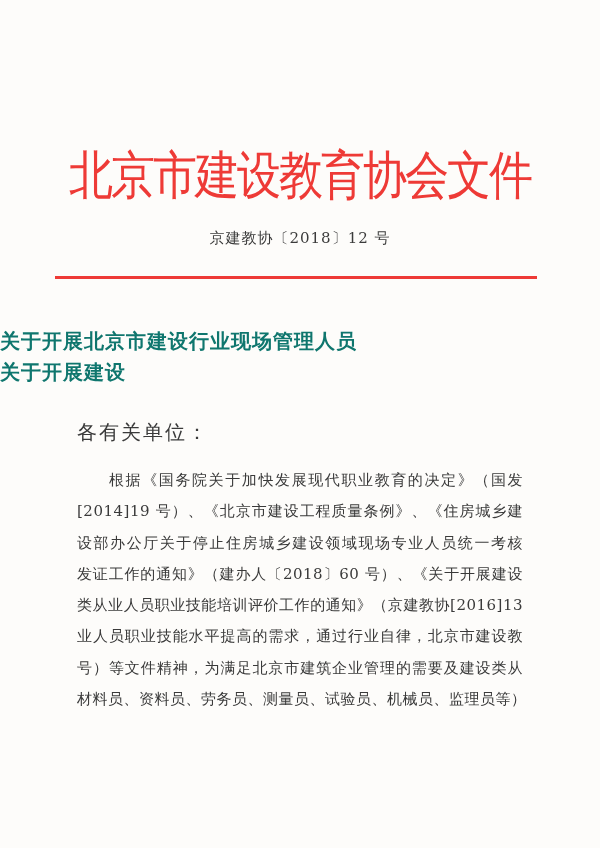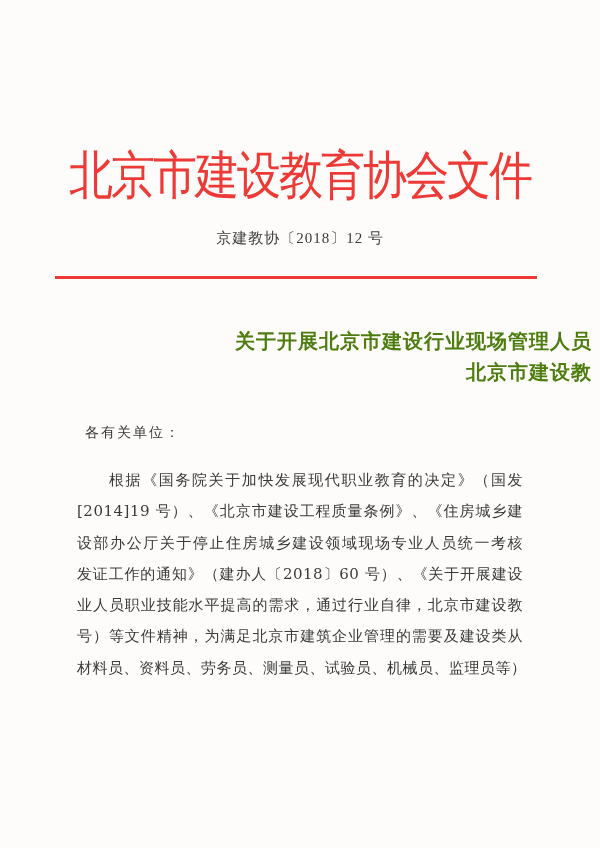--- a/index.html
+++ b/index.html
@@ -9,57 +9,58 @@
   }
   .page { position: absolute; inset: 0; border-radius: 20px; }
   .masthead {
     position: absolute; left: 0; right: 0; top: 138px; text-align: center;
     color: #ee3a36; font-family: "DejaVu Serif", "Liberation Serif", serif;
     font-size: 44px; line-height: 64px; letter-spacing: -2px; transform: scaleY(1.18);
     transform-origin: center top; font-weight: normal;
   }
   .doc-number {
     position: absolute; left: 0; right: 0; top: 229px; text-align: center;
-    font-size: 15px; color: #3b3b3b; letter-spacing: 1px; font-family: Liberation Serif, serif;
+    font-size: 15px; color: #3b3b3b; letter-spacing: 1px;
   }
   .red-rule {
     position: absolute; left: 55px; width: 482px; top: 276px; height: 3px; background: #ee3a36;
   }
   .title {
-    position: absolute; left: 0; right: 8px; top: 326px; text-align: right;
+    position: absolute; left: 0; right: 16px; top: 326px; text-align: left;
     font-family: "DejaVu Sans", "Liberation Sans", sans-serif; font-weight: bold;
-    font-size: 20px; line-height: 31px; color: #4d7c0f; letter-spacing: 1px;
+    font-size: 20px; line-height: 31px; color: #0f766e; letter-spacing: 1px;
   }
   .salutation {
-    position: absolute; left: 85px; top: 418px; font-size: 14px; line-height: 28px; letter-spacing: 2px;
+    position: absolute; left: 77px; top: 418px; font-size: 20px; line-height: 28px; letter-spacing: 2px;
   }
   .body-lines { position: absolute; left: 77px; top: 453px; width: 446px; margin-top: 12px; }
   .line {
     font-size: 15px; line-height: 31.3px; height: 31.3px; white-space: nowrap;
     text-align: justify; text-align-last: justify; letter-spacing: 0.5px;
   }
   .line.first { padding-left: 32px; }
 </style>
 </head>
 <body>
 
 <div class="page">
   <div class="masthead">北京市建设教育协会文件</div>
   <div class="doc-number">京建教协〔2018〕12 号</div>
   <div class="red-rule"></div>
 
   <div class="title">
     <div>关于开展北京市建设行业现场管理人员</div>
-    <div>北京市建设教</div>
+    <div>关于开展建设</div>
   </div>
 
   <div class="salutation">各有关单位：</div>
 
   <div class="body-lines">
     <div class="line first">根据《国务院关于加快发展现代职业教育的决定》（国发</div>
     <div class="line">[2014]19 号）、《北京市建设工程质量条例》、《住房城乡建</div>
     <div class="line">设部办公厅关于停止住房城乡建设领域现场专业人员统一考核</div>
     <div class="line">发证工作的通知》（建办人〔2018〕60 号）、《关于开展建设</div>
+    <div class="line">类从业人员职业技能培训评价工作的通知》（京建教协[2016]13</div>
     <div class="line">业人员职业技能水平提高的需求，通过行业自律，北京市建设教</div>
     <div class="line">号）等文件精神，为满足北京市建筑企业管理的需要及建设类从</div>
     <div class="line">材料员、资料员、劳务员、测量员、试验员、机械员、监理员等）</div>
   </div>
 </div>
 
 </body></html>

